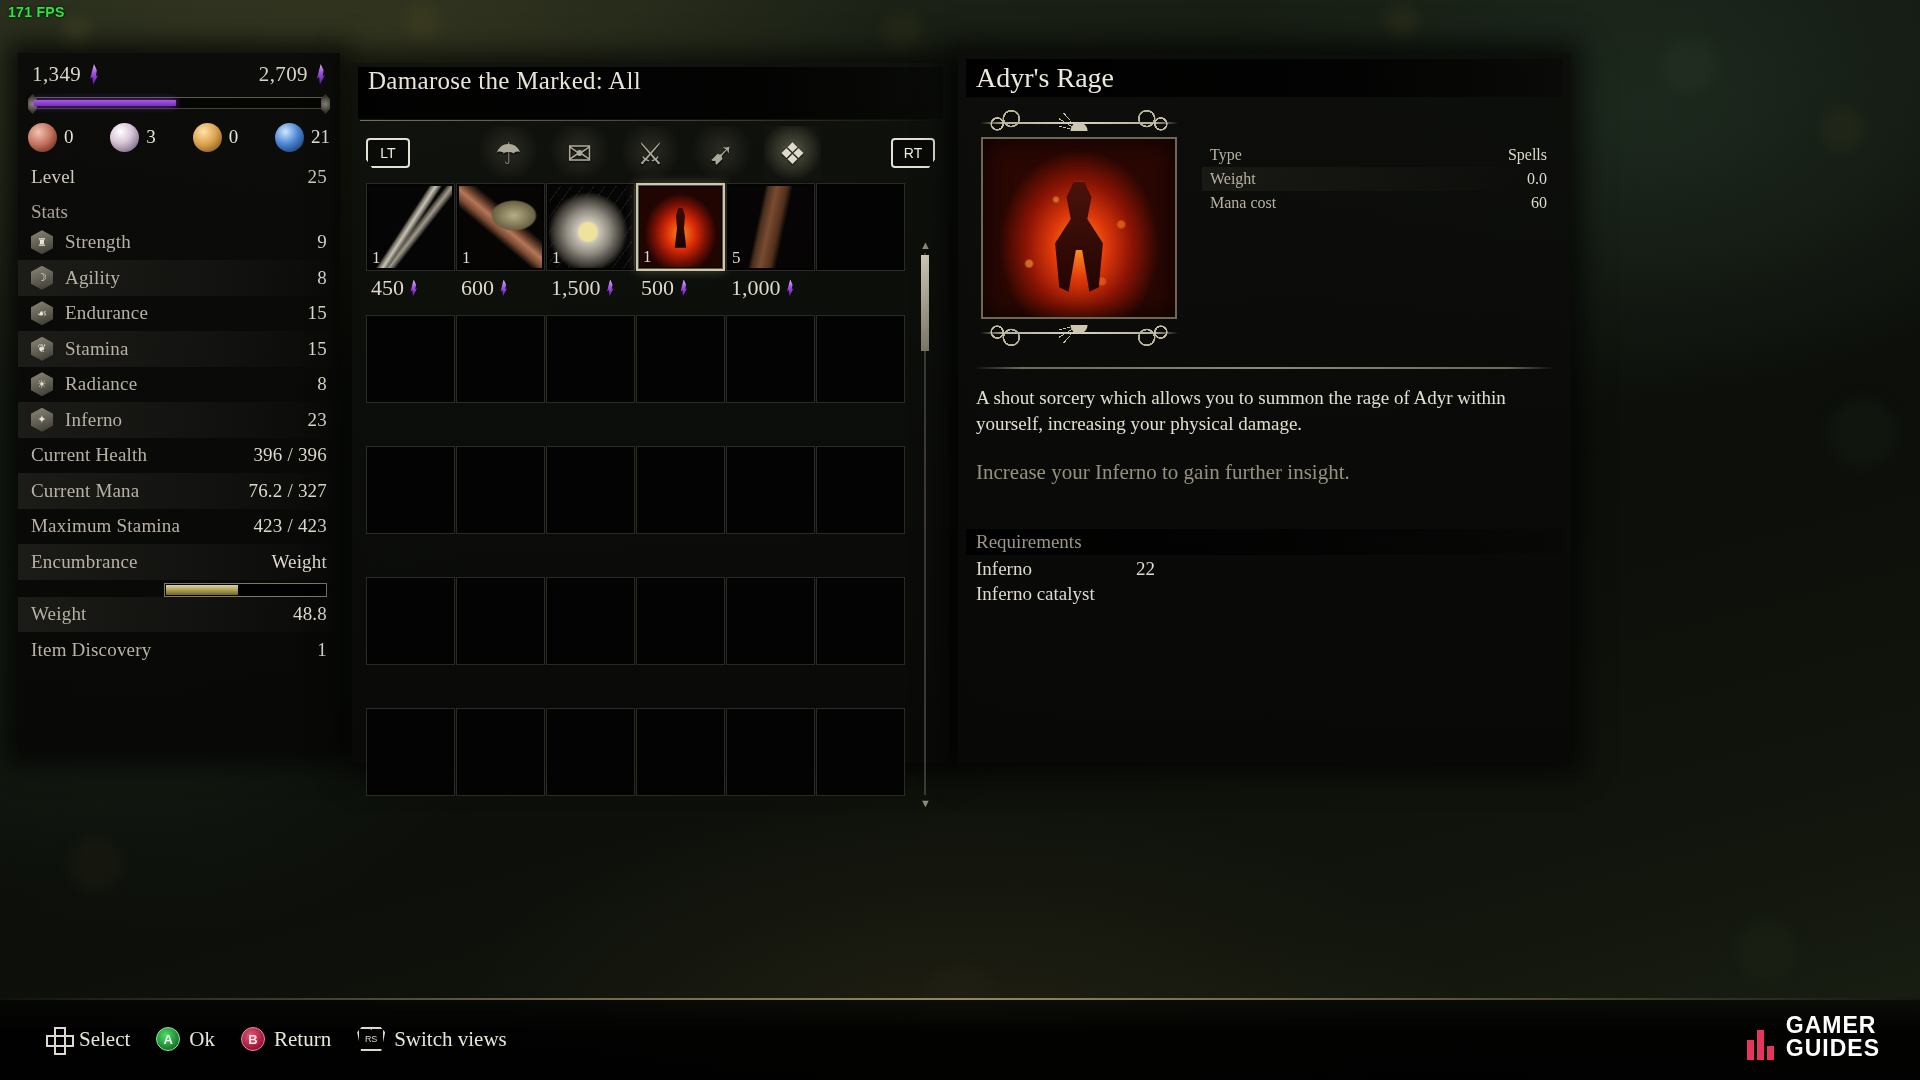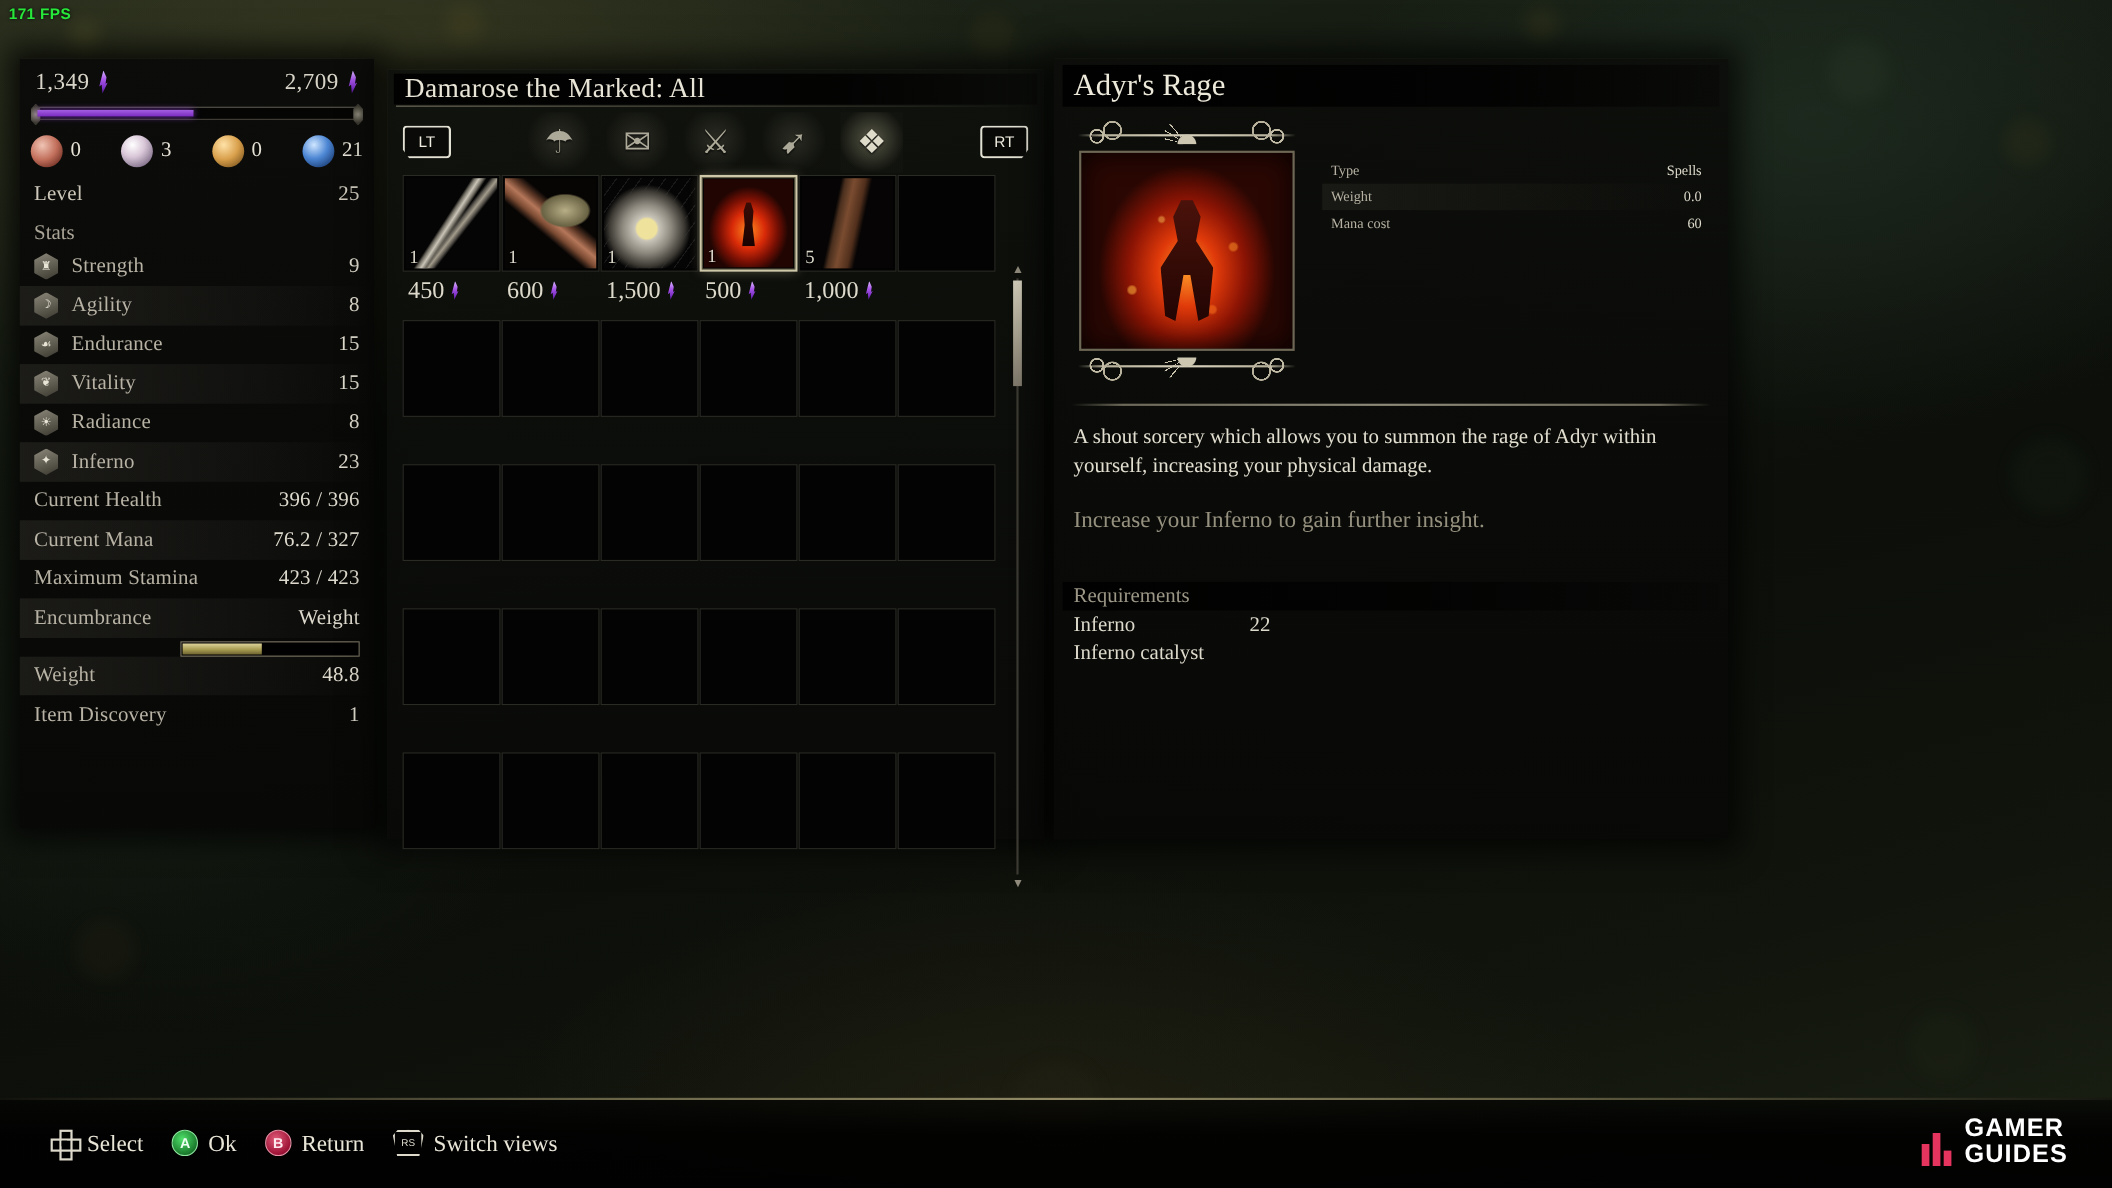--- a/index.html
+++ b/index.html
@@ -122,21 +122,21 @@
     background:linear-gradient(180deg,#ddd49a,#a89c52 55%, #6d6430);
   }
 
   
   .center-panel {
     position:absolute; left:352px; top:63px; width:597px; height:700px; z-index:20;
     background:linear-gradient(180deg, rgba(14,16,12,.93), rgba(9,10,8,.96));
     box-shadow:0 0 26px 10px rgba(0,0,0,.7);
   }
   .inv-title-bar {
-    position:relative; height:28px; margin:4px 6px 0 6px;
+    position:relative; height:52px; margin:4px 6px 0 6px;
     background:linear-gradient(90deg, rgba(0,0,0,.92), rgba(0,0,0,.82) 70%, rgba(0,0,0,.3));
     display:flex; align-items:flex-start;
   }
   .inv-title-bar::after {
     content:""; position:absolute; left:2px; right:2px; bottom:-2px; height:1px;
     background:linear-gradient(90deg, rgba(150,145,125,.75), rgba(120,115,95,.35) 70%, transparent);
   }
   .inv-title { color:#e8e4d6; font-size:25px; padding-left:10px; letter-spacing:.3px; }
 
   .cat-row {
@@ -286,21 +286,21 @@
     background:
       radial-gradient(circle at 24% 70%, rgba(255,180,60,.55) 0 3px, transparent 5px),
       radial-gradient(circle at 72% 48%, rgba(255,150,40,.5) 0 3px, transparent 5px),
       radial-gradient(circle at 38% 34%, rgba(255,200,90,.45) 0 2px, transparent 4px),
       radial-gradient(circle at 62% 80%, rgba(255,120,30,.5) 0 3px, transparent 5px);
   }
 
   .attr-table { flex:1; padding-top:36px; }
   .attr-row {
     display:flex; align-items:center; height:24px; padding:0 8px;
-    color:#b6b1a2; font-size:13px;
+    color:#b6b1a2; font-size:16px;
   }
   .attr-row.alt { background:linear-gradient(90deg, rgba(70,68,60,.22), rgba(40,40,34,.10) 75%, transparent); }
   .attr-row .k { flex:1; }
   .attr-row .v { color:#dedacc; }
 
   .divider {
     margin:18px 16px 0 16px; height:2px;
     background:linear-gradient(90deg, transparent, #8d8874 8%, #b9b49e 50%, #8d8874 92%, transparent);
     opacity:.75;
   }
@@ -435,21 +435,21 @@
      <span class="hexi">
             <span class="gl">☙</span>
           </span>
      <span class="lbl">Endurance</span>
      <span class="val">15</span>
    </div>
         <div class="stat-row alt">
      <span class="hexi">
             <span class="gl">❦</span>
           </span>
-     <span class="lbl">Vitality</span>
+     <span class="lbl">Stamina</span>
      <span class="val">15</span>
    </div>
         <div class="stat-row ">
      <span class="hexi">
             <span class="gl">☀</span>
           </span>
      <span class="lbl">Radiance</span>
      <span class="val">8</span>
    </div>
         <div class="stat-row alt">

